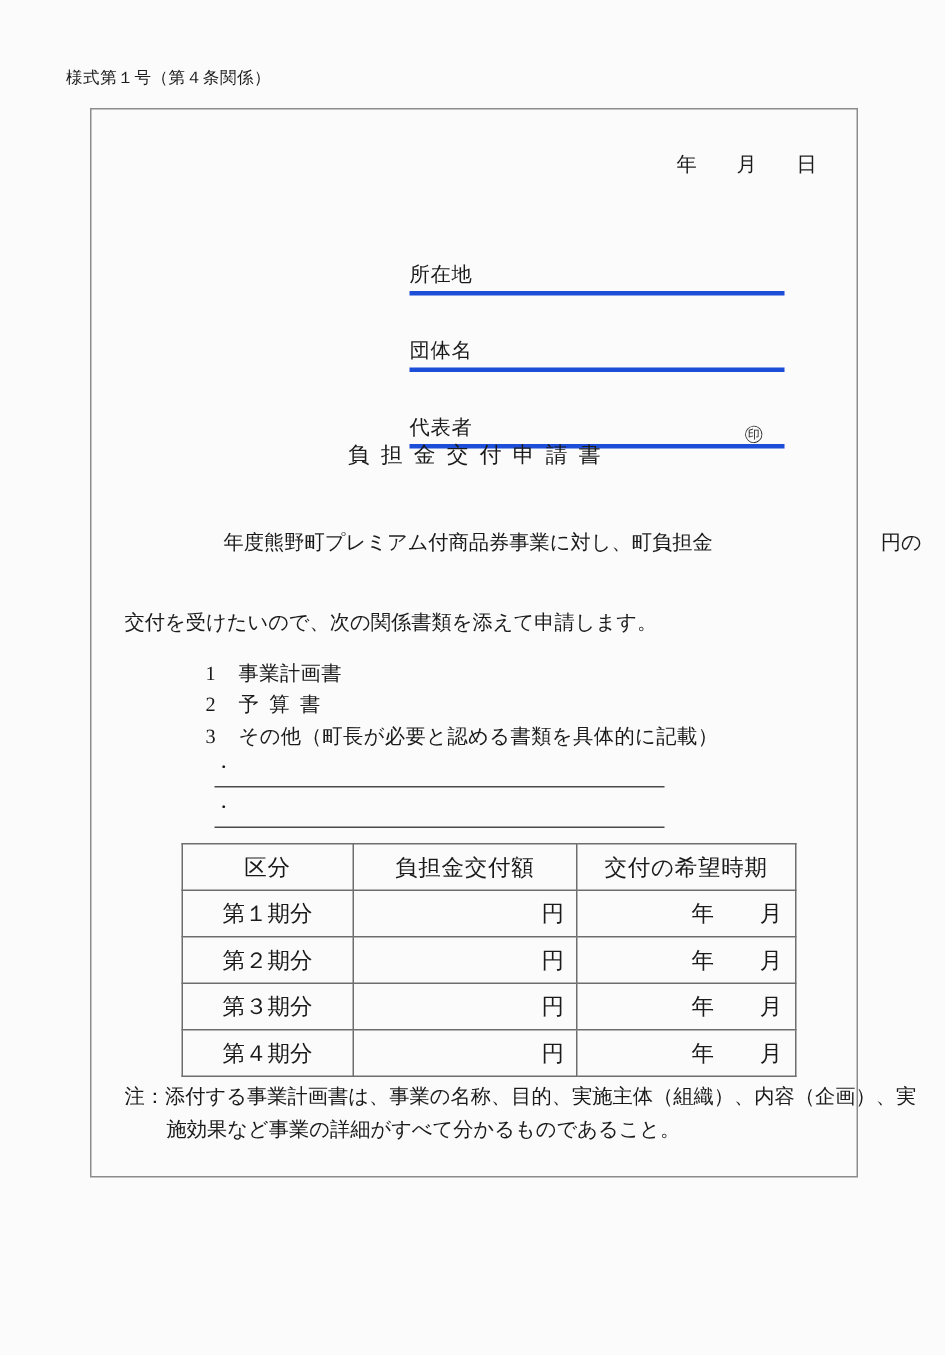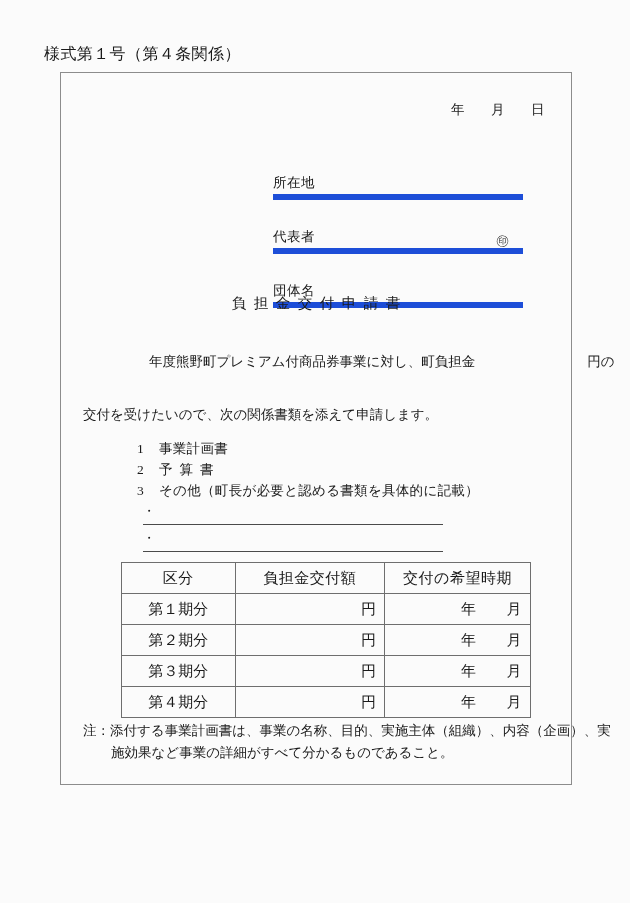--- a/index.html
+++ b/index.html
@@ -14,21 +14,21 @@
     font-family: "Liberation Serif", "DejaVu Serif", serif;
     color: #1a1a1a;
     overflow: hidden;
   }
 
   
   .form-number {
     position: absolute;
     left: 44px;
     top: 44px;
-    font-size: 16px;
+    font-size: 11px;
     letter-spacing: 0.4px;
     white-space: nowrap;
   }
 
   
   .doc-box {
     position: absolute;
     left: 60px;
     top: 72px;
     width: 512px;
@@ -71,21 +71,21 @@
   
   .applicant {
     position: absolute;
     left: 212px;
     top: 78px;
     width: 250px;
   }
   .field-row {
     position: relative;
     height: 33px;
-    border-bottom: 6px solid #1d4ed8;
+    border-bottom: 3px solid #1d4ed8;
     margin-bottom: 15px;
   }
   .field-row:last-child { margin-bottom: 0; }
   .field-label {
     position: absolute;
     left: 0;
     bottom: 2px;
     font-size: 13.5px;
     letter-spacing: 0.5px;
     white-space: nowrap;
@@ -228,25 +228,25 @@
     <div class="date-line">
       <span class="seg">年</span><span class="gap-a"></span><span class="seg">月</span><span class="gap-b"></span><span class="seg">日</span>
     </div>
 
 
     <div class="applicant">
       <div class="field-row">
         <span class="field-label">所在地</span>
       </div>
       <div class="field-row">
+        <span class="field-label">団体名</span>
+      </div>
+      <div class="field-row">
         <span class="field-label">代表者</span>
         <span class="seal-mark">㊞</span>
-      </div>
-      <div class="field-row">
-        <span class="field-label">団体名</span>
       </div>
     </div>
 
     <div class="doc-title">負担金交付申請書</div>
 
     <div class="body-block">
       <div class="body-line-1">
         <span class="lead-pad"></span><span>年度熊野町プレミアム付商品券事業に対し、町負担金</span><span class="amount-gap"></span><span>円の</span>
       </div>
       <div class="body-line-2">交付を受けたいので、次の関係書類を添えて申請します。</div>

